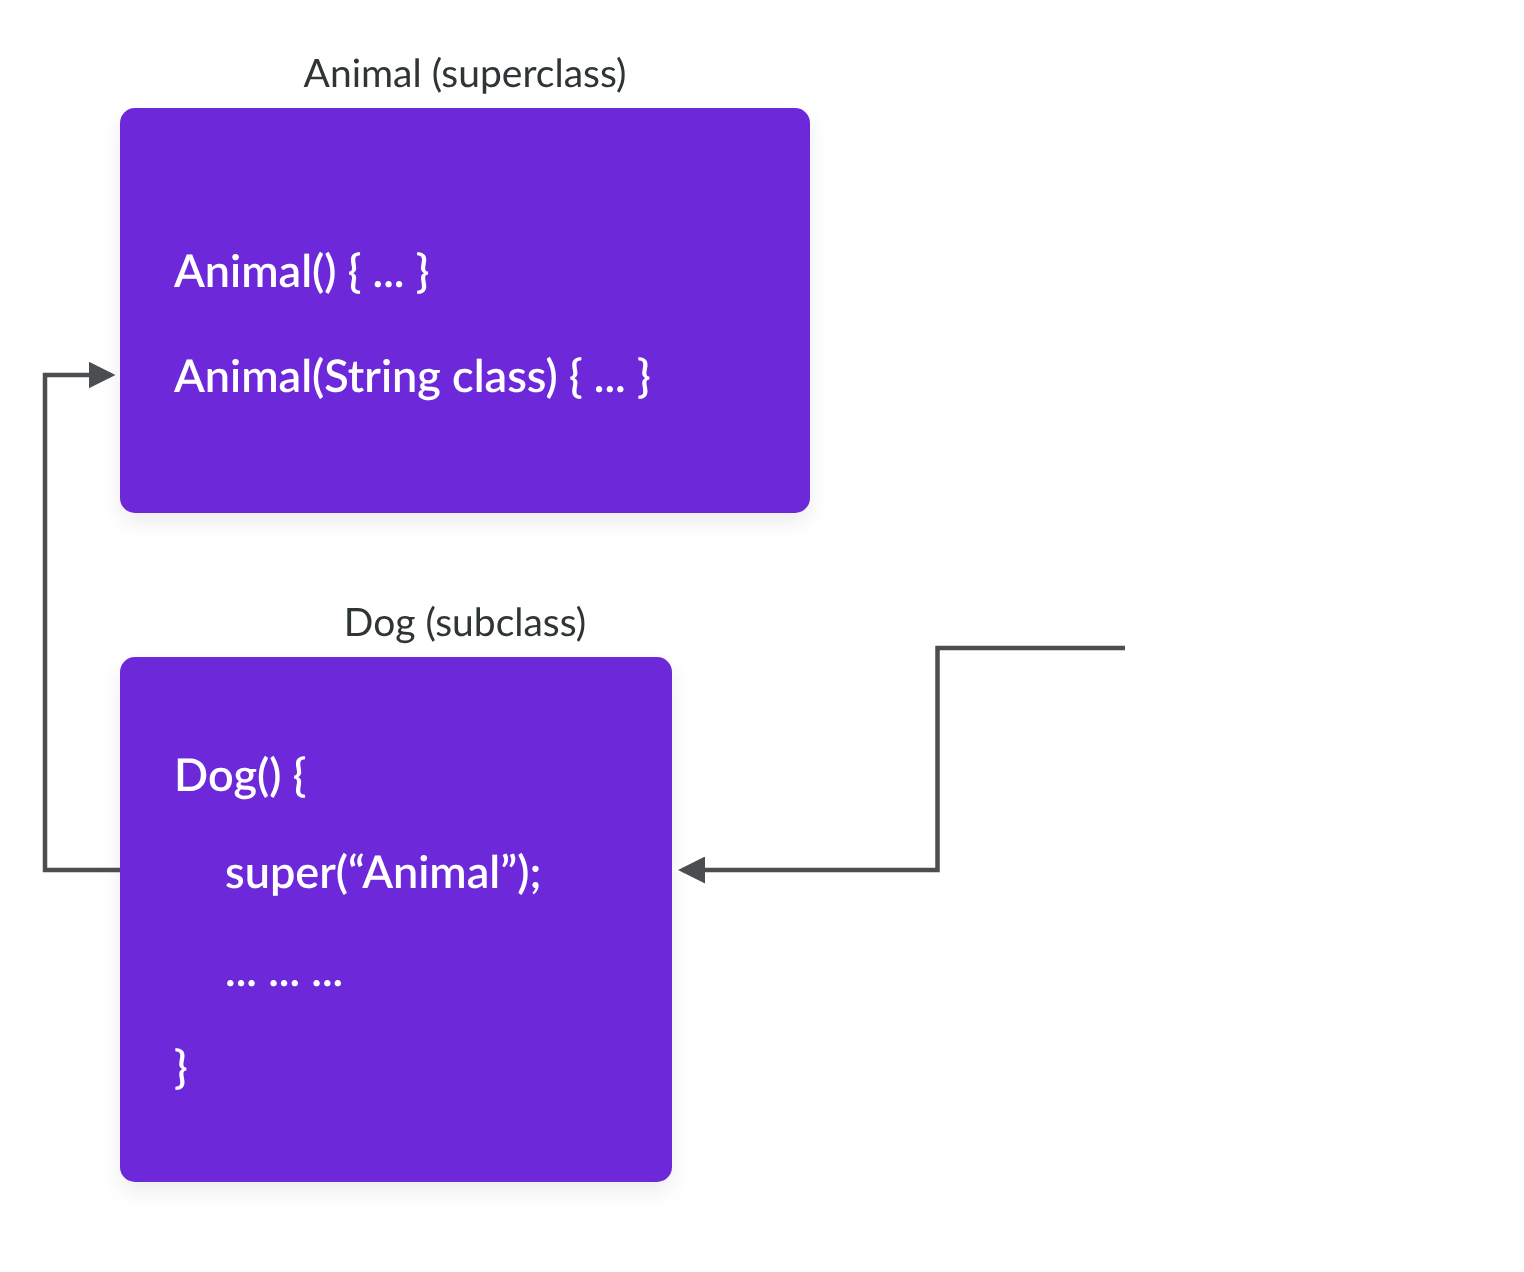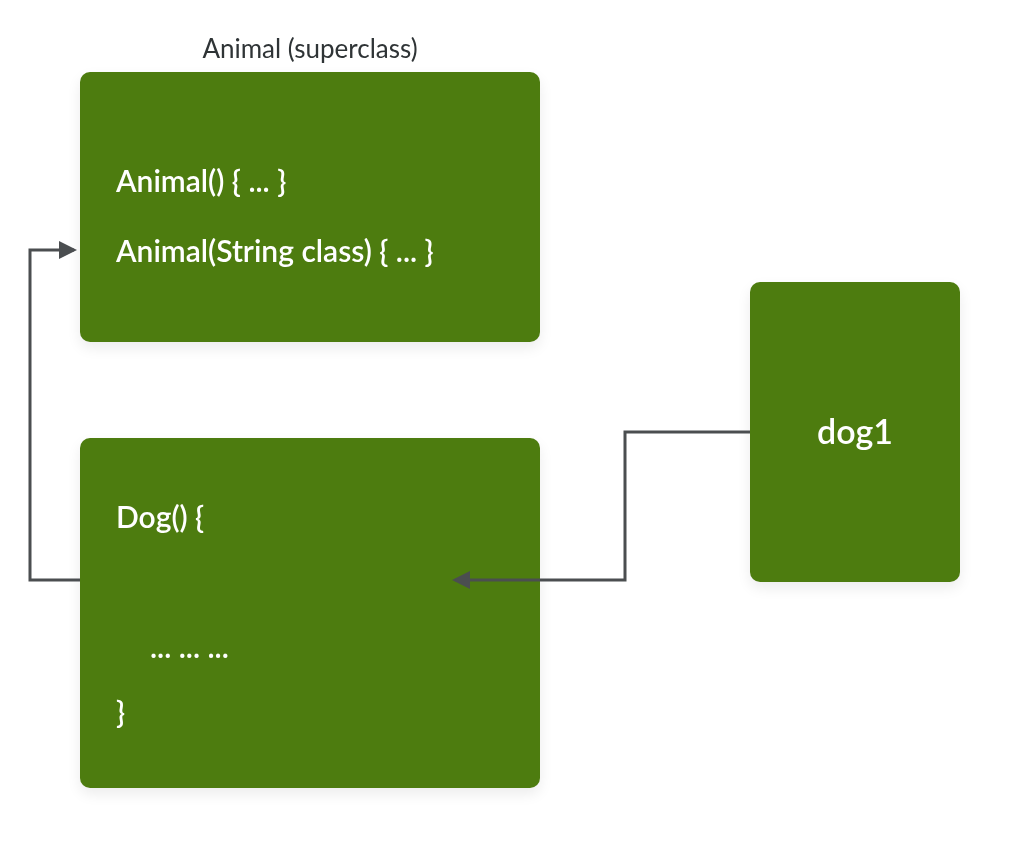--- a/index.html
+++ b/index.html
@@ -10,21 +10,21 @@
     height: 848px;
     position: relative;
   }
   .canvas {
     position: relative;
     width: 1016px;
     height: 848px;
   }
   .box {
     position: absolute;
-    background: #4d7c0f;
+    background: #6d28d9;
     border-radius: 10px;
     box-shadow: 0 6px 14px rgba(0,0,0,0.08);
     color: #ffffff;
   }
   .title {
     position: absolute;
     color: #2f3436;
     font-size: 26px;
     font-weight: 400;
     text-align: center;
@@ -53,31 +53,30 @@
 
 <div class="canvas">
 
   <div class="title" style="left:80px; top:32px; width:460px;text-align:center;">Animal (superclass)</div>
 
   <div class="box" style="left:80px; top:72px; width:460px; height:270px;">
     <div class="code-line" style="left:36px; top:90px; font-size:30px;">Animal() { ... }</div>
     <div class="code-line" style="left:36px; top:160px; font-size:30px;">Animal(String class) { ... }</div>
   </div>
 
+  <div class="title" style="left:80px; top:398px; width:460px;">Dog (subclass)</div>
 
-  <div class="box" style="left:80px; top:438px; width:460px; height:350px;padding-left:12px;">
+  <div class="box" style="left:80px; top:438px; width:368px; height:350px;padding-left:12px;">
     <div class="code-line" style="left:36px; top:60px; font-size:30px;">Dog() {</div>
+    <div class="code-line" style="left:70px; top:125px; font-size:30px;">super(“Animal”);</div>
     <div class="code-line" style="left:70px; top:190px; font-size:30px;">... ... ...</div>
     <div class="code-line" style="left:36px; top:255px; font-size:30px;">}</div>
   </div>
 
 
-  <div class="box" style="left:750px; top:282px; width:210px; height:300px;">
-    <div class="code-line" style="left:0; right:0; top:128px; font-size:34px; text-align:center; width:100%;">dog1</div>
-  </div>
 
   <svg class="arrows">
     <defs>
       <marker id="arrowhead" markerWidth="6" markerHeight="6" refX="5" refY="3" orient="auto">
         <path d="M0,0 L6,3 L0,6 Z" fill="#4b4e50"></path>
       </marker>
     </defs>
 
     <path class="arrow-path" d="M 750 432 L 625 432 L 625 580 L 455 580" marker-end="url(#arrowhead)"></path>
 

